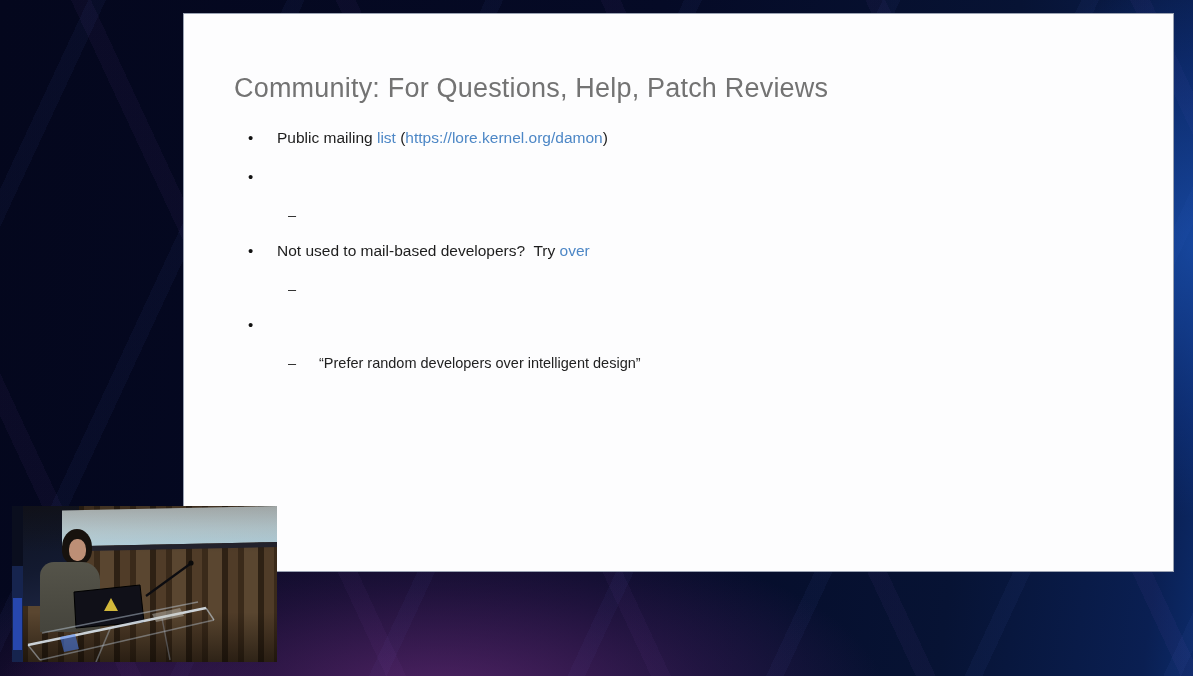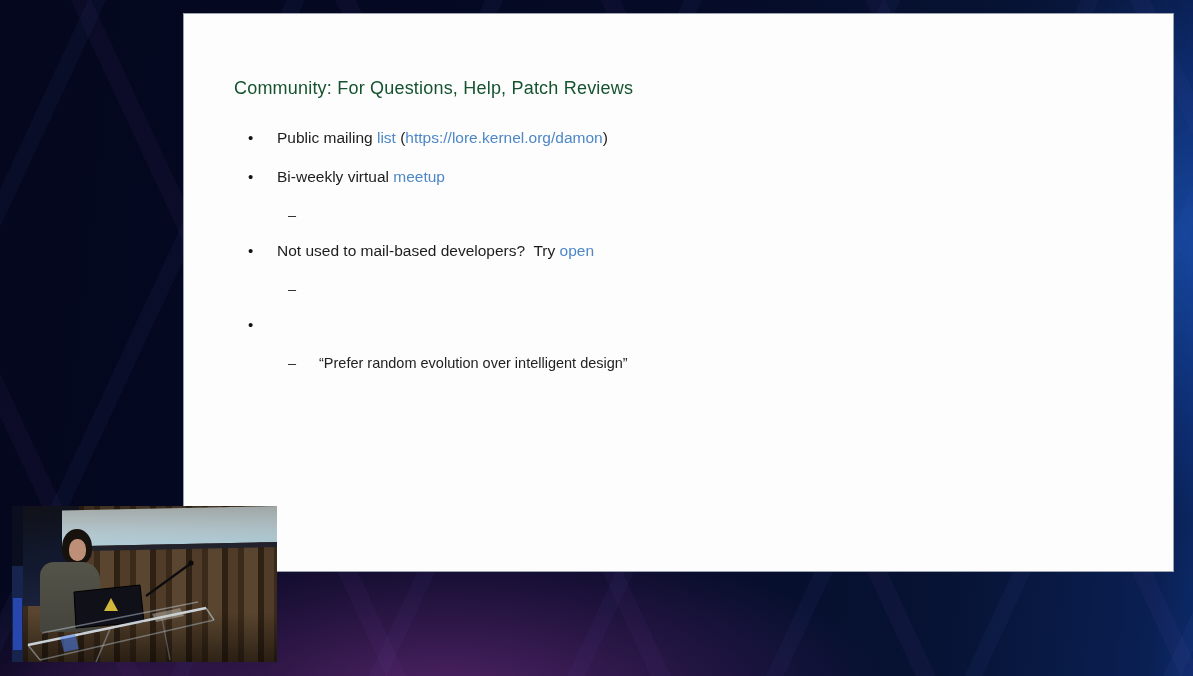--- a/index.html
+++ b/index.html
@@ -20,22 +20,22 @@
       linear-gradient(97deg, #04071d 0%, #050a26 52%, #071334 80%, #0a1f52 96%, #0c2a68 100%);
   }
 
   
   .slide {
     position:absolute; left:183px; top:13px; width:991px; height:559px; z-index:1;
     background:#fdfdfe; border:1px solid #9aa2b2;
   }
   .slide-title {
     position:absolute; left:50px; top:59px;
-    font-size:18px; line-height:30px; font-weight:400;
-    color:#14532d; letter-spacing:.2px; white-space:pre;
+    font-size:27px; line-height:30px; font-weight:400;
+    color:#737373; letter-spacing:.2px; white-space:pre;
   }
   .bullets { position:absolute; left:0; top:113px; right:20px; }
   .bullet { display:flex; align-items:flex-start; }
   .bullet .text { white-space:pre-wrap;text-align:right; }
   .lvl1 { margin:0 0 17px 64px; font-size:15.5px; line-height:22px; color:#1d1d1d; }
   .lvl1 .marker { flex:0 0 29px; width:29px; font-size:15px; color:#111; }
   .lvl2 { margin:0 0 14px 104px; font-size:14.5px; line-height:21px; color:#222; }
   .lvl2 .marker { flex:0 0 31px; width:31px; color:#333; }
   .link { color:var(--link,#4d87c6); }
 
@@ -68,38 +68,37 @@
 
   <div class="slide">
     <div class="slide-title">Community: For Questions, Help, Patch Reviews</div>
     <div class="bullets" id="bullets">
         <div class="bullet lvl1">
           <span class="marker">•</span>
           <span class="text"><span class="plain">Public mailing </span><span class="link">list</span><span class="plain"> (</span><span class="link">https://lore.kernel.org/damon</span><span class="plain">)</span></span>
         </div>
         <div class="bullet lvl1">
           <span class="marker">•</span>
-          <span class="text"><span class="plain">Bi-weekly virtual </span><span class="link">meetup</span></span>
         </div>
         <div class="bullet lvl2">
           <span class="marker">–</span>
         </div>
         <div class="bullet lvl1">
           <span class="marker">•</span>
-          <span class="text"><span class="plain">Not used to mail-based developers?  Try </span><span class="link">open</span></span>
+          <span class="text"><span class="plain">Not used to mail-based developers?  Try </span><span class="link">over</span></span>
         </div>
         <div class="bullet lvl2">
           <span class="marker">–</span>
         </div>
         <div class="bullet lvl1">
           <span class="marker">•</span>
         </div>
         <div class="bullet lvl2">
           <span class="marker">–</span>
-          <span class="text"><span class="plain">“Prefer random evolution over intelligent design”</span></span>
+          <span class="text"><span class="plain">“Prefer random developers over intelligent design”</span></span>
         </div>
       </div>
   </div>
 
   <div class="webcam">
     <div class="curtains"></div>
     <div class="wall"></div>
     <div class="screen"></div>
     <div class="curtain-shade"></div>
     <div class="hair"></div>

